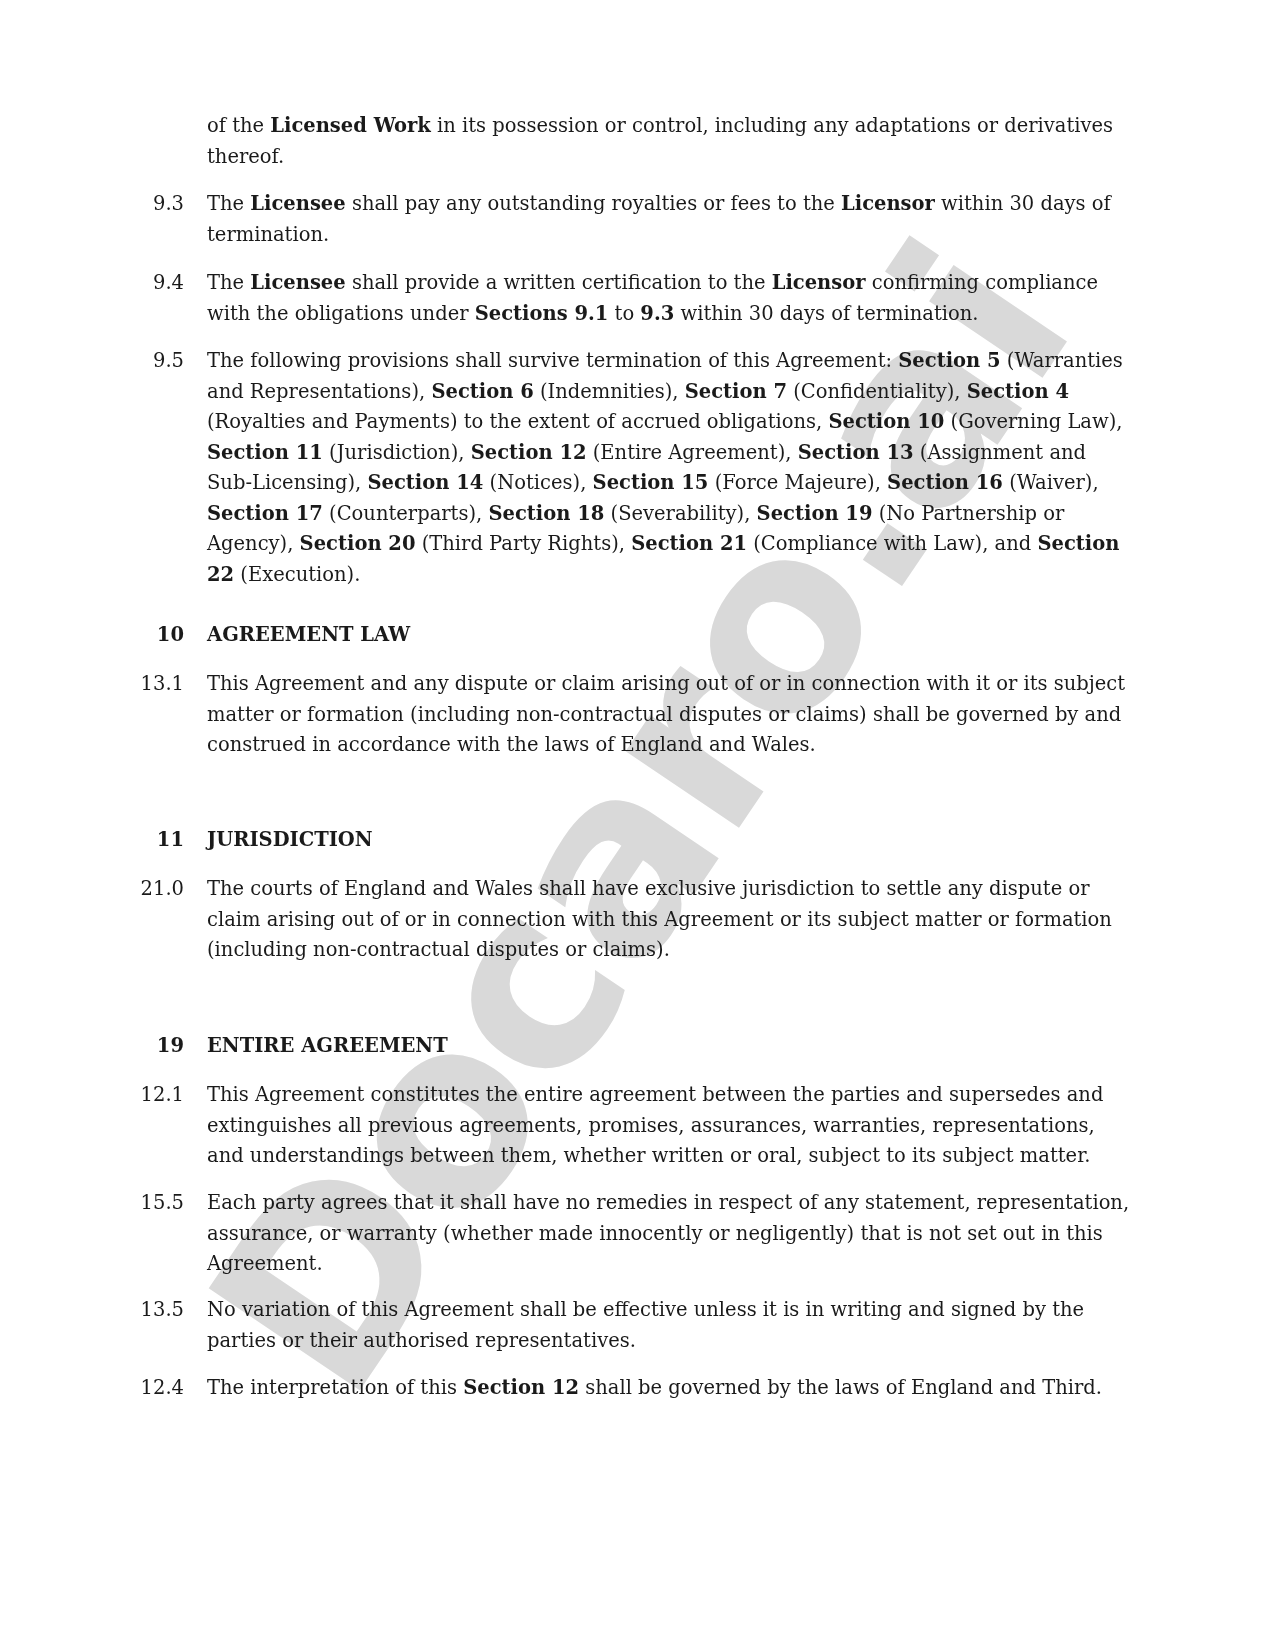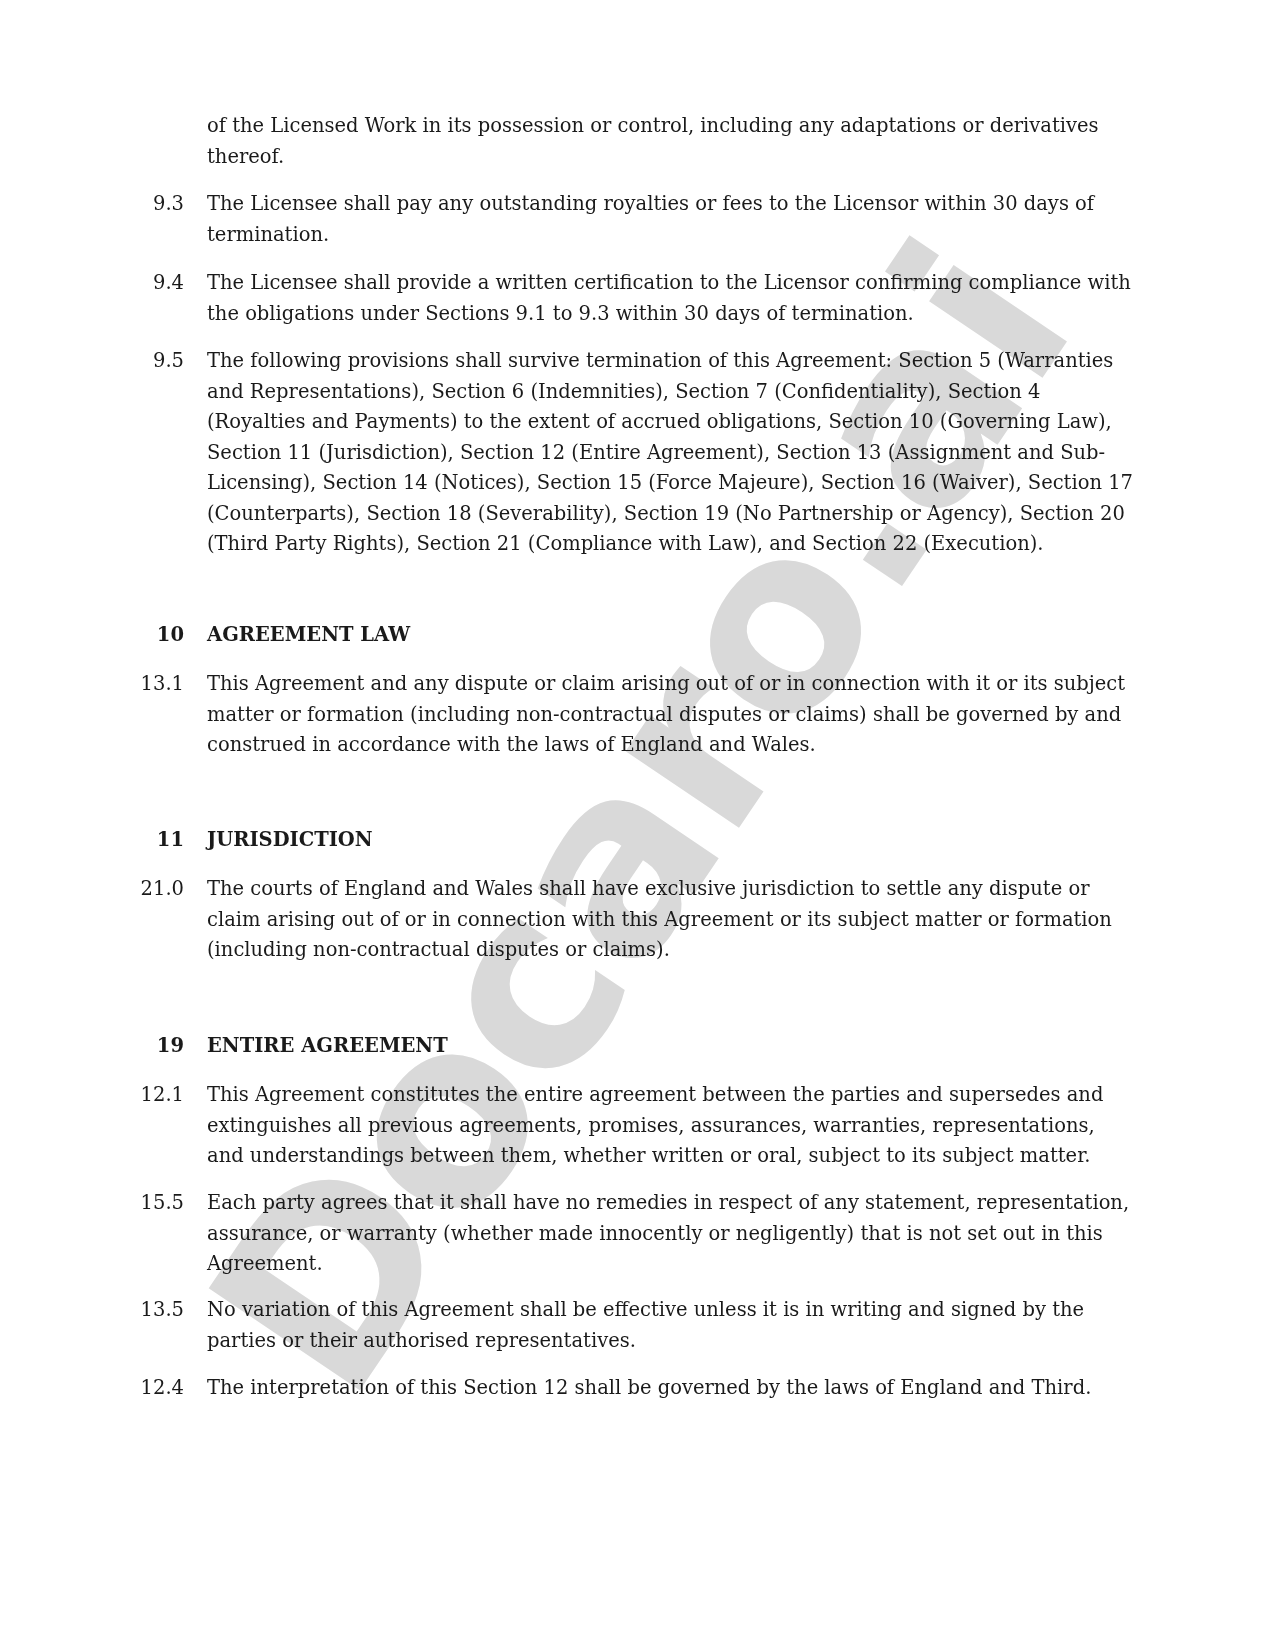--- a/index.html
+++ b/index.html
@@ -18,21 +18,21 @@
   .content { position: absolute; left: 0; top: 0; width: 1275px; z-index: 1; }
   .para {
     position: absolute; left: 0; width: 1275px;
     font-size: 19.5px; line-height: 30.5px;
   }
   .num {
     position: absolute; right: calc(1275px - 184px); text-align: right;
   }
   .text { position: absolute; left: 207px; width: 930px; }
   .heading { font-weight: bold; font-size: 19.5px; }
-  b { font-weight: normal; }
+  b { font-weight: bold; }
 </style>
 </head>
 <body>
 
 <div class="page">
   <div class="watermark">Docaro.ai</div>
 
   <div class="content">
 
     <div class="para" style="top:111px;">

